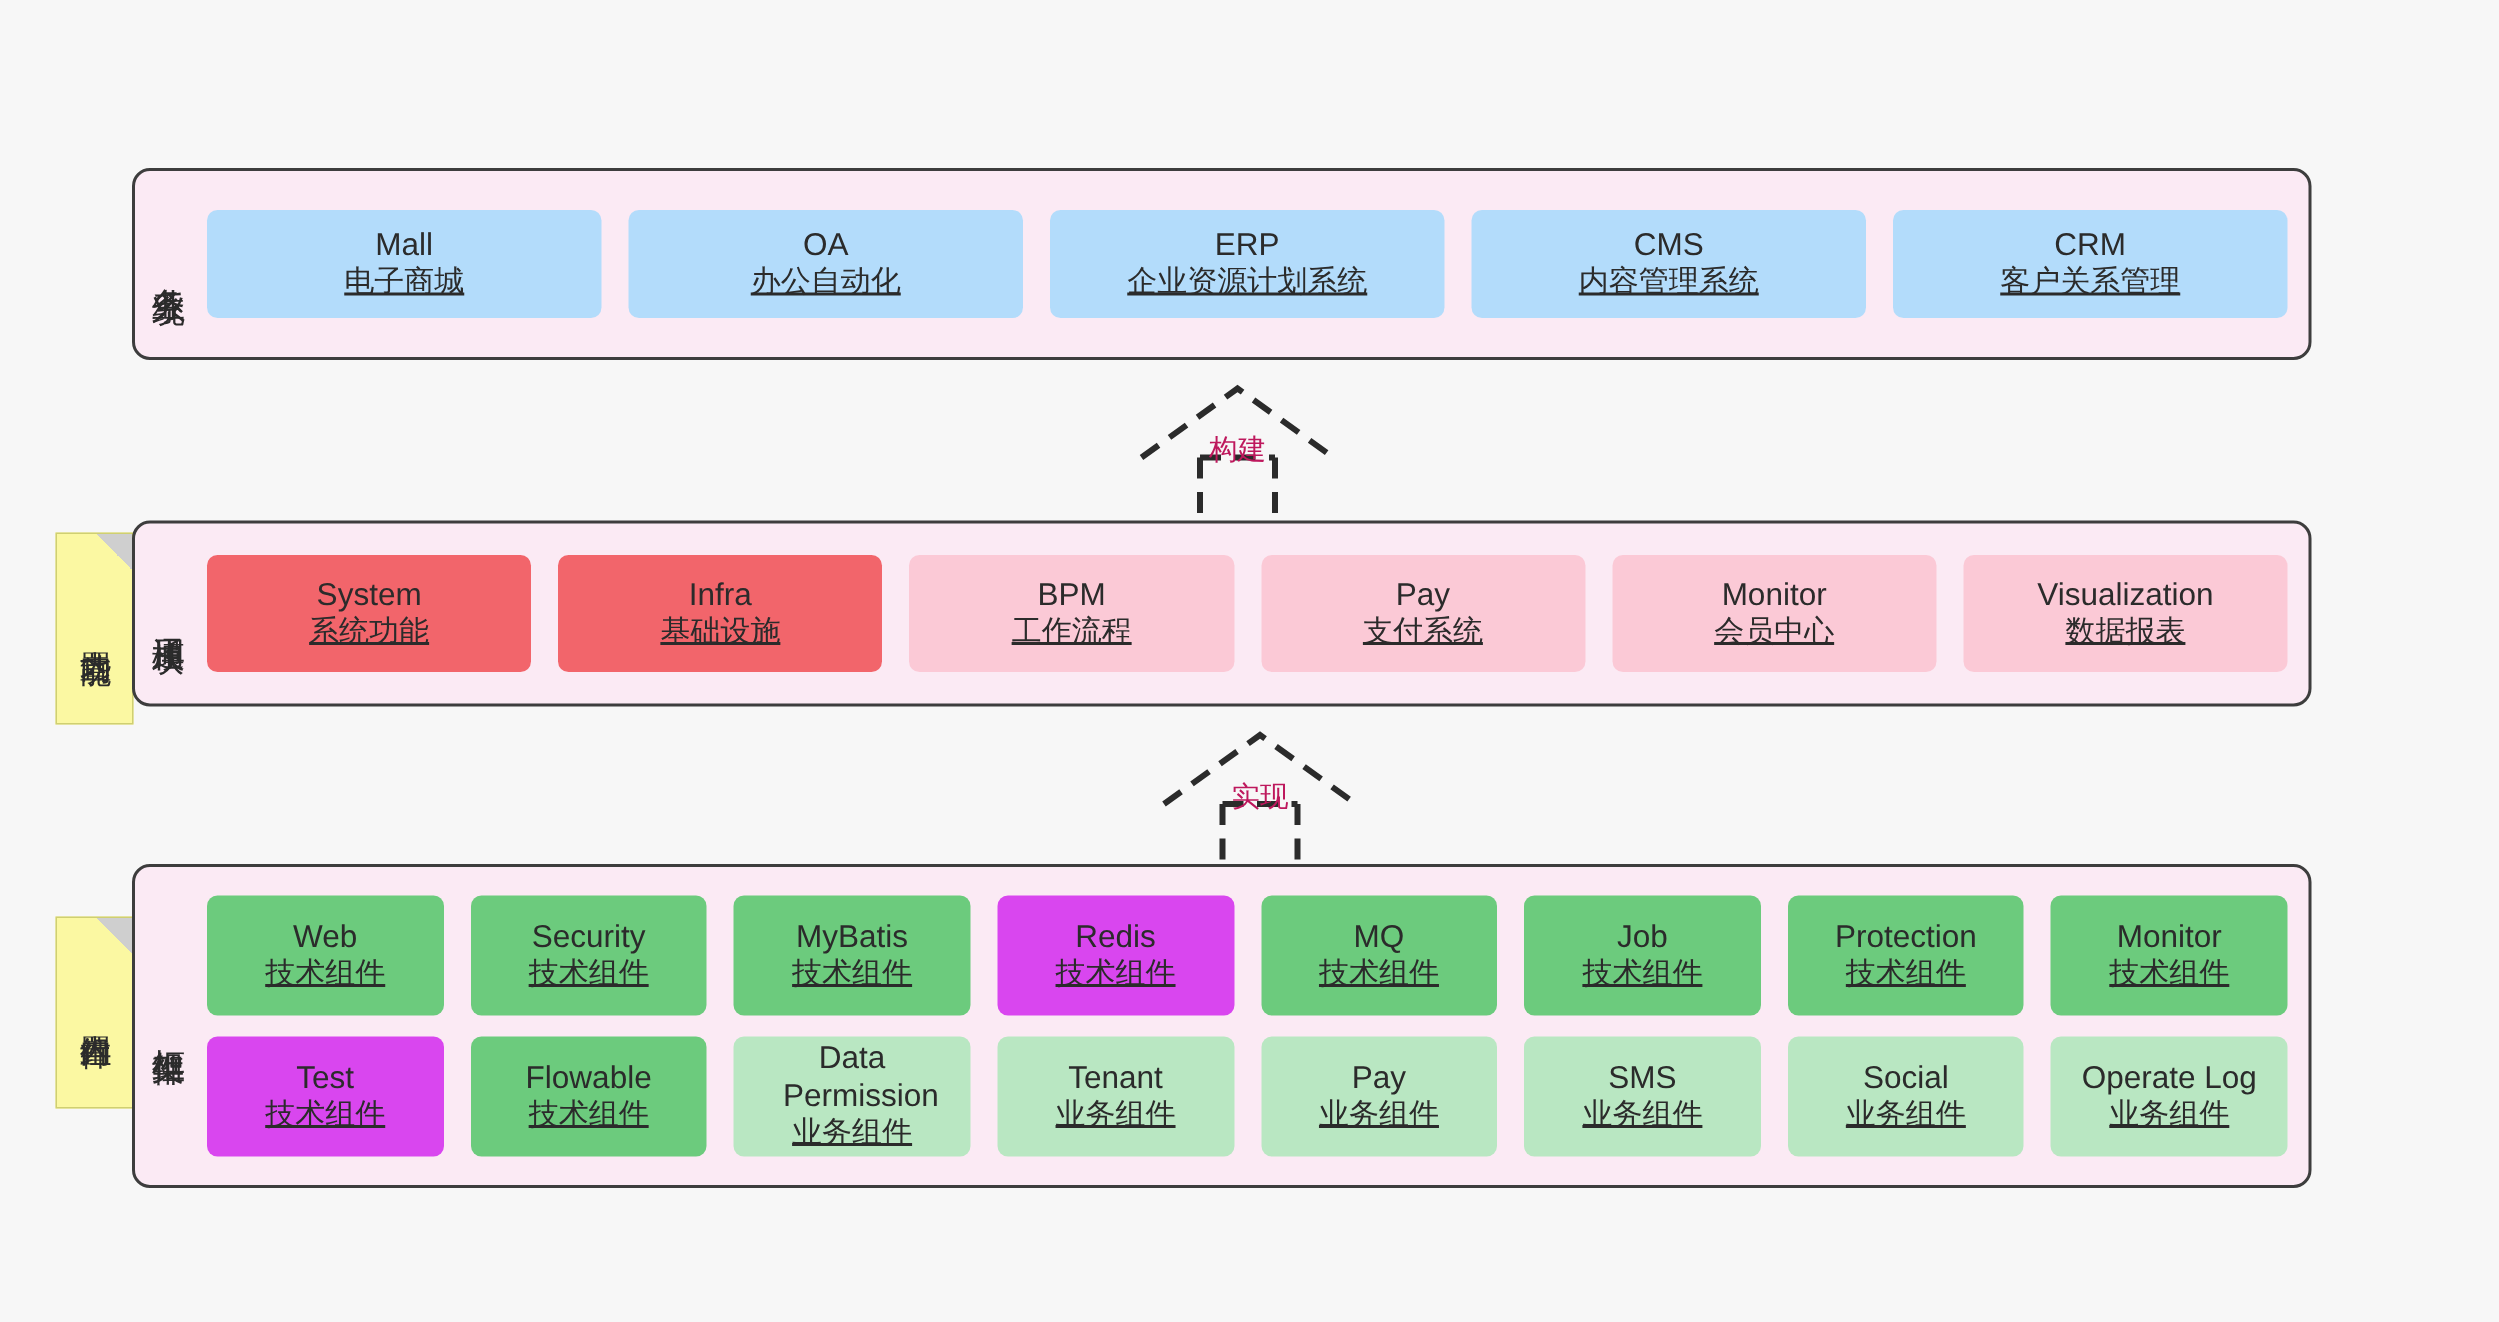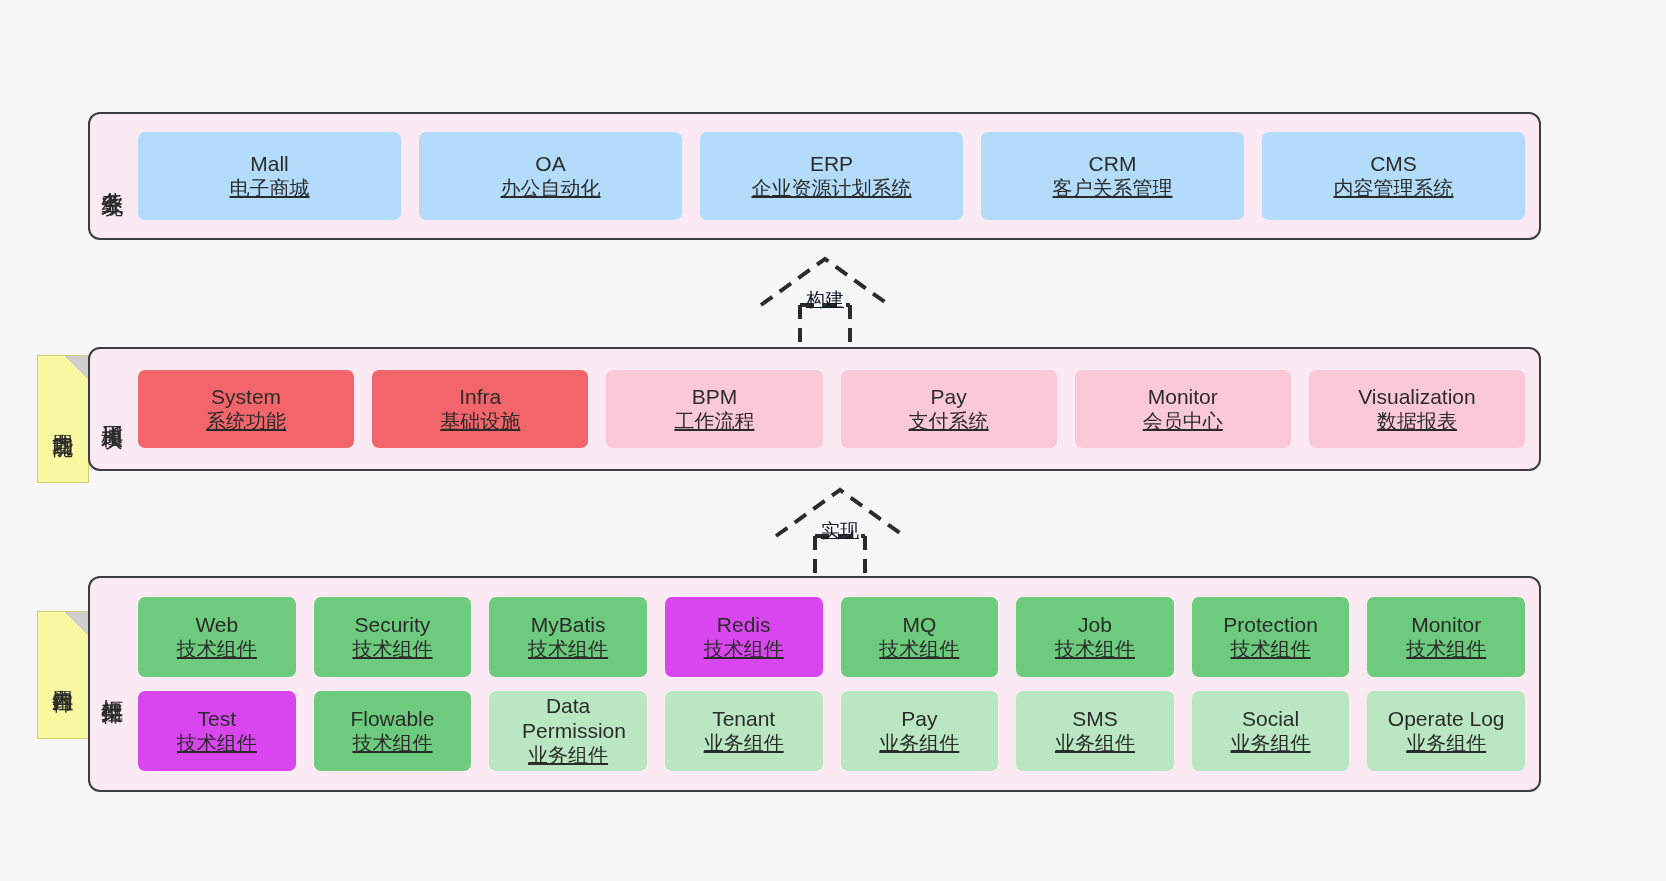--- a/index.html
+++ b/index.html
@@ -66,21 +66,21 @@
     justify-content: center;
     text-align: center;
     line-height: 1.18;
     padding: 6px 4px;
   }
   .cell .t1 { font-size: 21px; }
   .cell .t2 { font-size: 20px; text-decoration: underline; }
 
   
   #layer-business { left: 88px; top: 112px; width: 1453px; height: 128px; }
-  #layer-business .cell { background: #b3dcfb; height: 88px; }
+  #layer-business .cell { background: #b3dcfb; height: 72px; }
 
   
   #layer-common { left: 88px; top: 347px; width: 1453px; height: 124px; }
   #layer-common .cell { height: 78px; }
 
   
   #layer-framework { left: 88px; top: 576px; width: 1453px; height: 216px; }
   #layer-framework .cell { height: 80px; }
 
   
@@ -118,23 +118,22 @@
     height: 92px;
   }
   .arrow svg { display: block; overflow: visible; }
   .arrow .lbl {
     position: absolute;
     left: 50%;
     transform: translateX(-50%);
     top: 34px;
     font-size: 19px;
     background: transparent;
-    color: #0f172a;
+    color: #be185d;
     white-space: nowrap;
-    text-decoration: underline;
   }
   #arrow-build { left: 745px; top: 253px; }
   #arrow-implement { left: 760px; top: 484px; }
 </style>
 </head>
 <body>
 
 <div class="canvas">
 
   <div class="layer" id="layer-business">
@@ -147,26 +146,26 @@
         </div>
         <div class="cell">
           <span class="t1">OA</span>
           <span class="t2">办公自动化</span>
         </div>
         <div class="cell">
           <span class="t1">ERP</span>
           <span class="t2">企业资源计划系统</span>
         </div>
         <div class="cell">
+          <span class="t1">CMS</span>
+          <span class="t2">内容管理系统</span>
+        </div>
+        <div class="cell">
           <span class="t1">CRM</span>
           <span class="t2">客户关系管理</span>
-        </div>
-        <div class="cell">
-          <span class="t1">CMS</span>
-          <span class="t2">内容管理系统</span>
         </div>
       </div>
     </div>
   </div>
 
   <div class="arrow" id="arrow-build">
     <svg width="160" height="92" viewBox="0 0 160 92" aria-hidden="true">
       <path d="M16 52 L80 6 L144 52" fill="none" stroke="#2b2b2b" stroke-width="4" stroke-dasharray="14 9" stroke-linecap="butt"></path>
       <path d="M55 52 L55 92" fill="none" stroke="#2b2b2b" stroke-width="4" stroke-dasharray="14 9"></path>
       <path d="M105 52 L105 92" fill="none" stroke="#2b2b2b" stroke-width="4" stroke-dasharray="14 9"></path>

